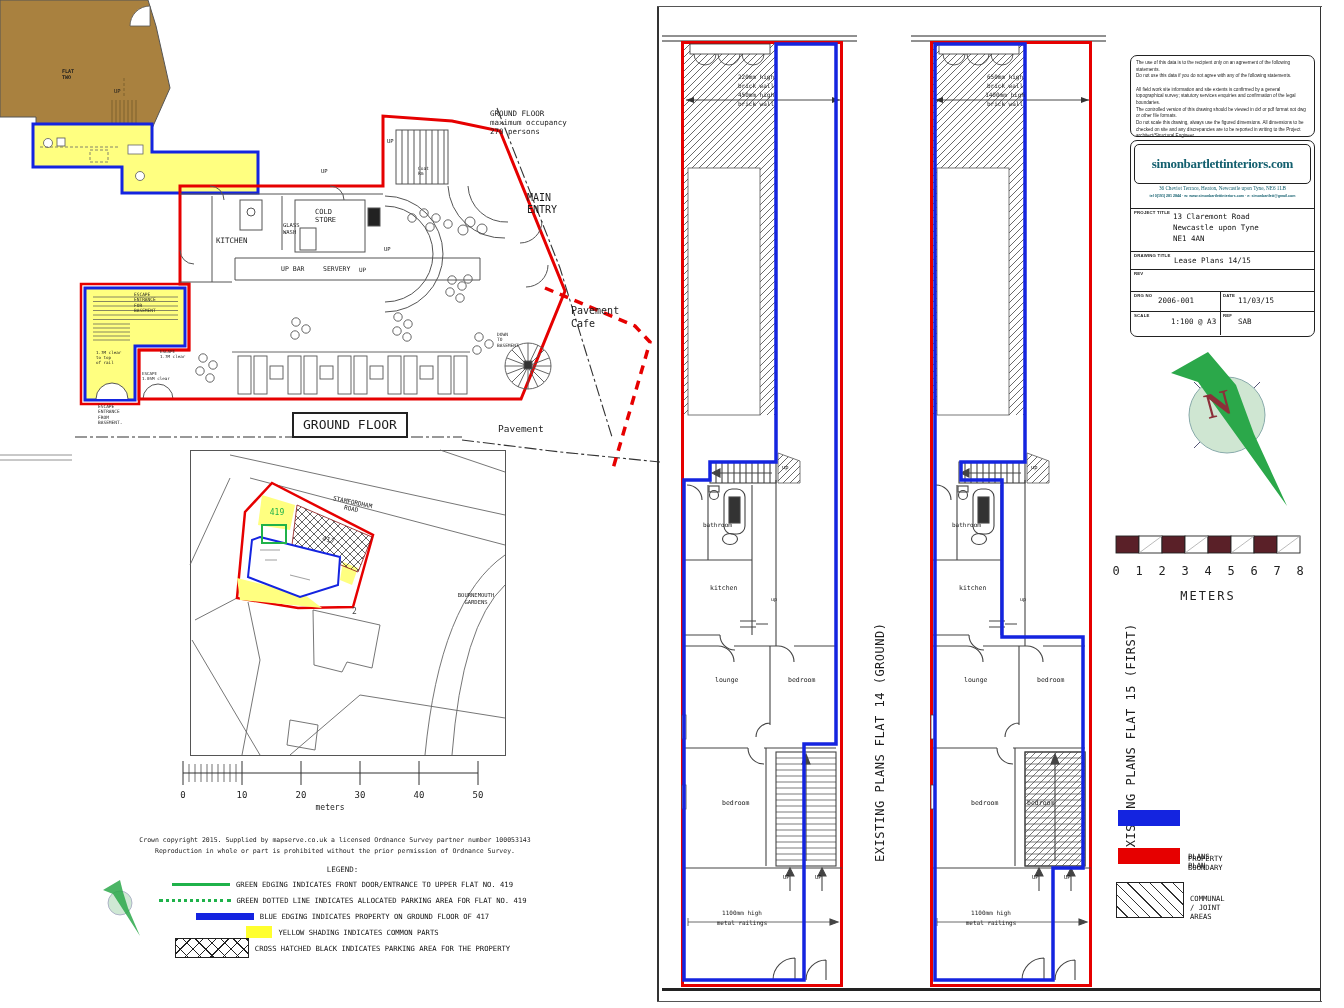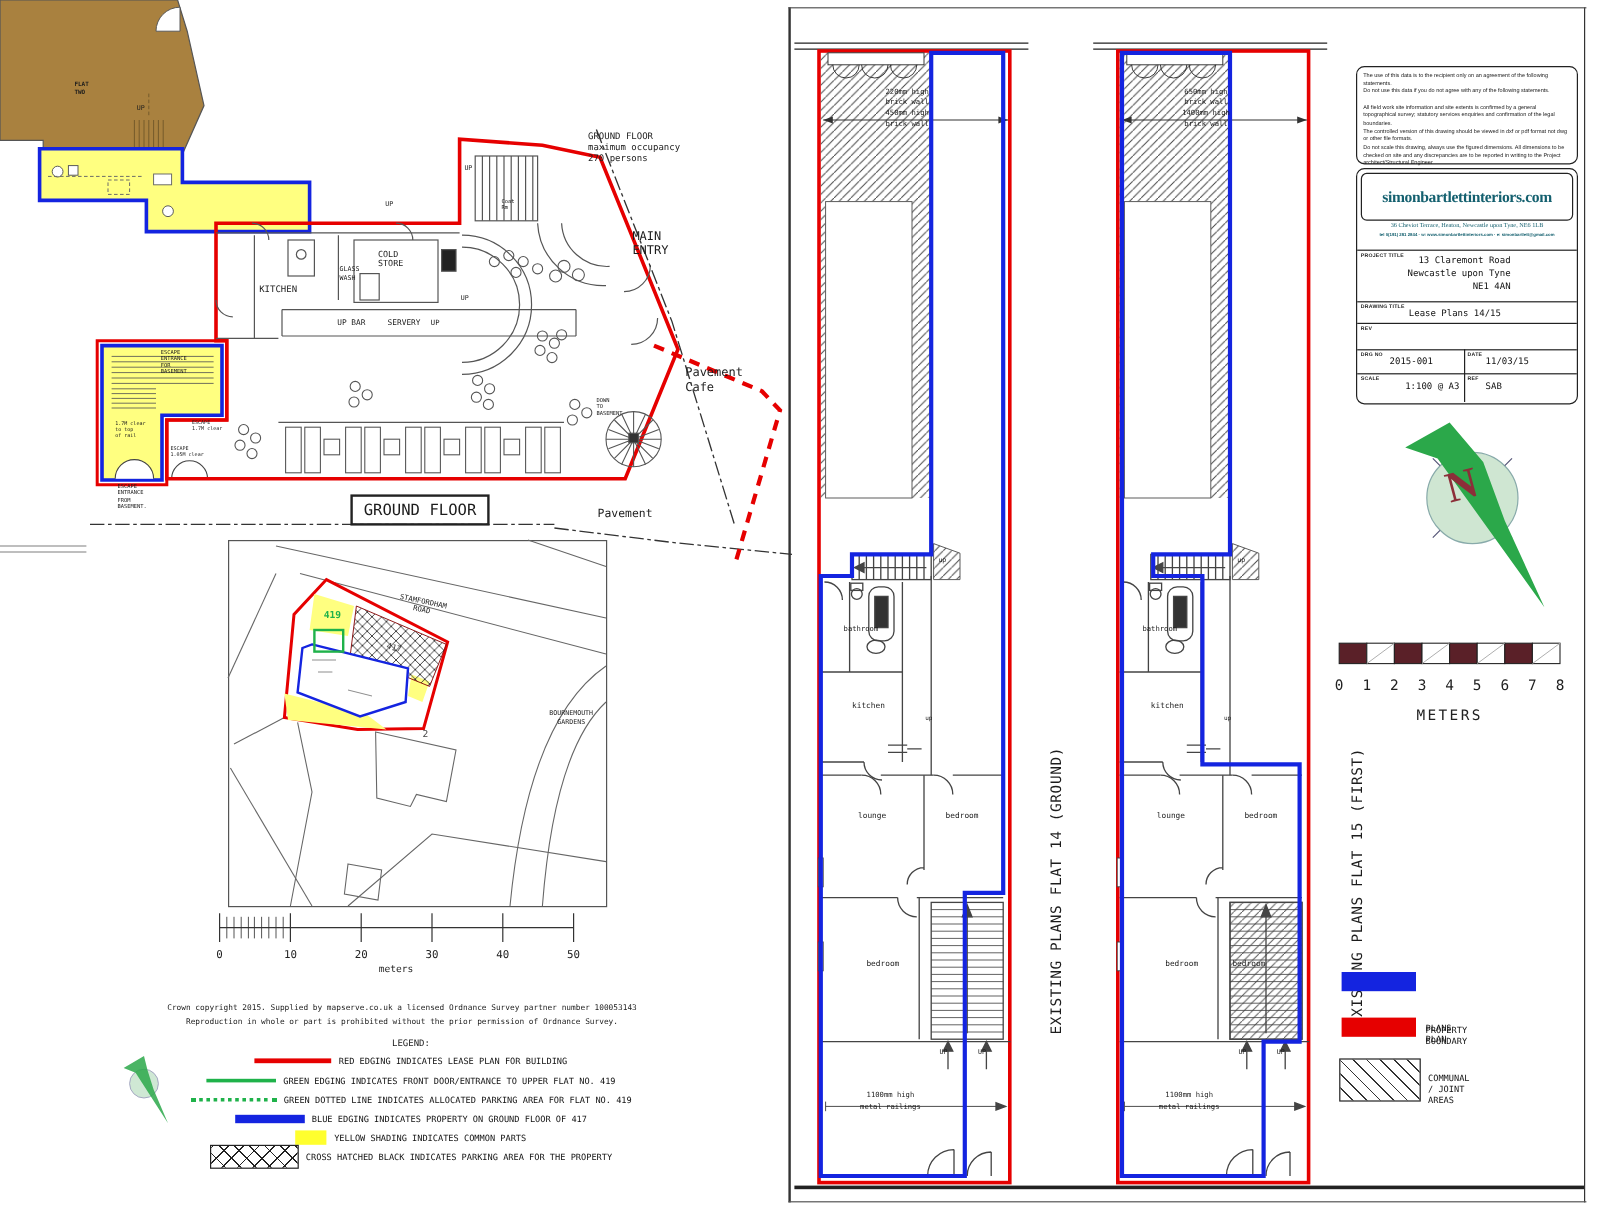--- a/index.html
+++ b/index.html
@@ -248,36 +248,32 @@
 1.05M clear</div>
   <div class="lbl" style="left:98px;top:404px;font-size:4.5px;">ESCAPE
 ENTRANCE
 FROM
 BASEMENT.</div>
 
   <div class="lbl lblc" style="left:352px;top:498px;font-size:6px;transform:translateX(-50%) rotate(12deg);">STAMFORDHAM
 ROAD</div>
   <div class="lbl lblc" style="left:476px;top:592px;font-size:5.5px;">BOURNEMOUTH
 GARDENS</div>
-  <div class="lbl lblc" style="left:277px;top:508px;font-size:8px;font-weight:bold;color:#1fb24a;">419</div>
+  <div class="lbl lblc" style="left:277px;top:508px;font-size:8px;font-weight:normal;color:#1fb24a;">419</div>
   <div class="lbl" style="left:322px;top:536px;font-size:7px;color:#444;transform:rotate(15deg);">417</div>
   <div class="lbl" style="left:352px;top:607px;font-size:8px;color:#444;">2</div>
 
   <div style="position:absolute;left:120px;top:835px;width:430px;text-align:center;">
     <div class="lbl" style="position:static;font-size:6.5px;line-height:1.7;">Crown copyright 2015. Supplied by mapserve.co.uk a licensed Ordnance Survey partner number 100053143</div>
     <div class="lbl" style="position:static;font-size:6.5px;line-height:1.7;">Reproduction in whole or part is prohibited without the prior permission of Ordnance Survey.</div>
   </div>
 
   <div style="position:absolute;left:65px;top:862px;width:555px;">
     <div class="leg-row" style="height:14px;">
       <span class="lbl" style="position:static;font-size:7.5px;">LEGEND:</span>
-    </div>
-    <div class="leg-row">
-      <span class="sw sw-red"></span>
-      <span>RED EDGING INDICATES LEASE PLAN FOR BUILDING</span>
     </div>
     <div class="leg-row">
       <span class="sw sw-green"></span>
       <span>GREEN EDGING INDICATES FRONT DOOR/ENTRANCE TO UPPER FLAT NO. 419</span>
     </div>
     <div class="leg-row">
       <span class="sw sw-gdot"></span>
       <span>GREEN DOTTED LINE INDICATES ALLOCATED PARKING AREA FOR FLAT NO. 419</span>
     </div>
     <div class="leg-row">
@@ -468,32 +464,32 @@
 Do not scale this drawing, always use the figured dimensions. All dimensions to be checked on site and any discrepancies are to be reported in writing to the Project architect/Structural Engineer</div>
   </div>
   <div class="tb-box" style="left:1130px;top:140px;width:183px;height:195px;">
     <div style="position:absolute;left:3px;top:3px;width:175px;height:38px;border:1.2px solid #222;border-radius:5px;text-align:center;">
       <span class="teal" style="font-family:'Liberation Serif',serif;font-weight:bold;font-size:13px;line-height:38px;letter-spacing:-.3px;">simonbartlettinteriors.com</span>
     </div>
     <div class="teal" style="position:absolute;left:4px;top:44px;width:175px;text-align:center;font-size:5.2px;font-family:'Liberation Serif',serif;">36 Cheviot Terrace, Heaton, Newcastle upon Tyne, NE6 1LB</div>
     <div class="teal" style="position:absolute;left:4px;top:53px;width:175px;text-align:center;font-size:3.6px;font-weight:bold;font-family:'Liberation Sans',sans-serif;">tel 0(191) 281 2844 · w: www.simonbartlettinteriors.com · e: simonbartlett@gmail.com</div>
     <div class="tb-hr" style="top:67px;"></div>
     <span class="tb-lab" style="left:3px;top:69px;">PROJECT TITLE</span>
-    <div class="tb-val" style="left:42px;top:71px;text-align:right;">13 Claremont Road
+    <div class="tb-val" style="left:42px;top:71px;">13 Claremont Road
 Newcastle upon Tyne
 NE1 4AN</div>
     <div class="tb-hr" style="top:110px;"></div>
     <span class="tb-lab" style="left:3px;top:112px;">DRAWING TITLE</span>
     <div class="tb-val" style="left:43px;top:115px;">Lease Plans 14/15</div>
     <div class="tb-hr" style="top:128px;"></div>
     <span class="tb-lab" style="left:3px;top:130px;">REV</span>
     <div class="tb-hr" style="top:150px;"></div>
     <div class="tb-vr" style="left:89px;top:150px;height:44px;"></div>
     <span class="tb-lab" style="left:3px;top:152px;">DRG NO</span>
-    <div class="tb-val" style="left:27px;top:155px;">2015-001</div>
+    <div class="tb-val" style="left:27px;top:155px;">2006-001</div>
     <span class="tb-lab" style="left:92px;top:152px;">DATE</span>
     <div class="tb-val" style="left:107px;top:155px;">11/03/15</div>
     <div class="tb-hr" style="top:170px;"></div>
     <span class="tb-lab" style="left:3px;top:172px;">SCALE</span>
     <div class="tb-val" style="left:22px;top:176px;margin-left:18px;">1:100 @ A3</div>
     <span class="tb-lab" style="left:92px;top:172px;">REF</span>
     <div class="tb-val" style="left:107px;top:176px;">SAB</div>
   </div>
 
   <svg style="left:1150px;top:345px" width="180" height="170" viewBox="0 0 180 170">

